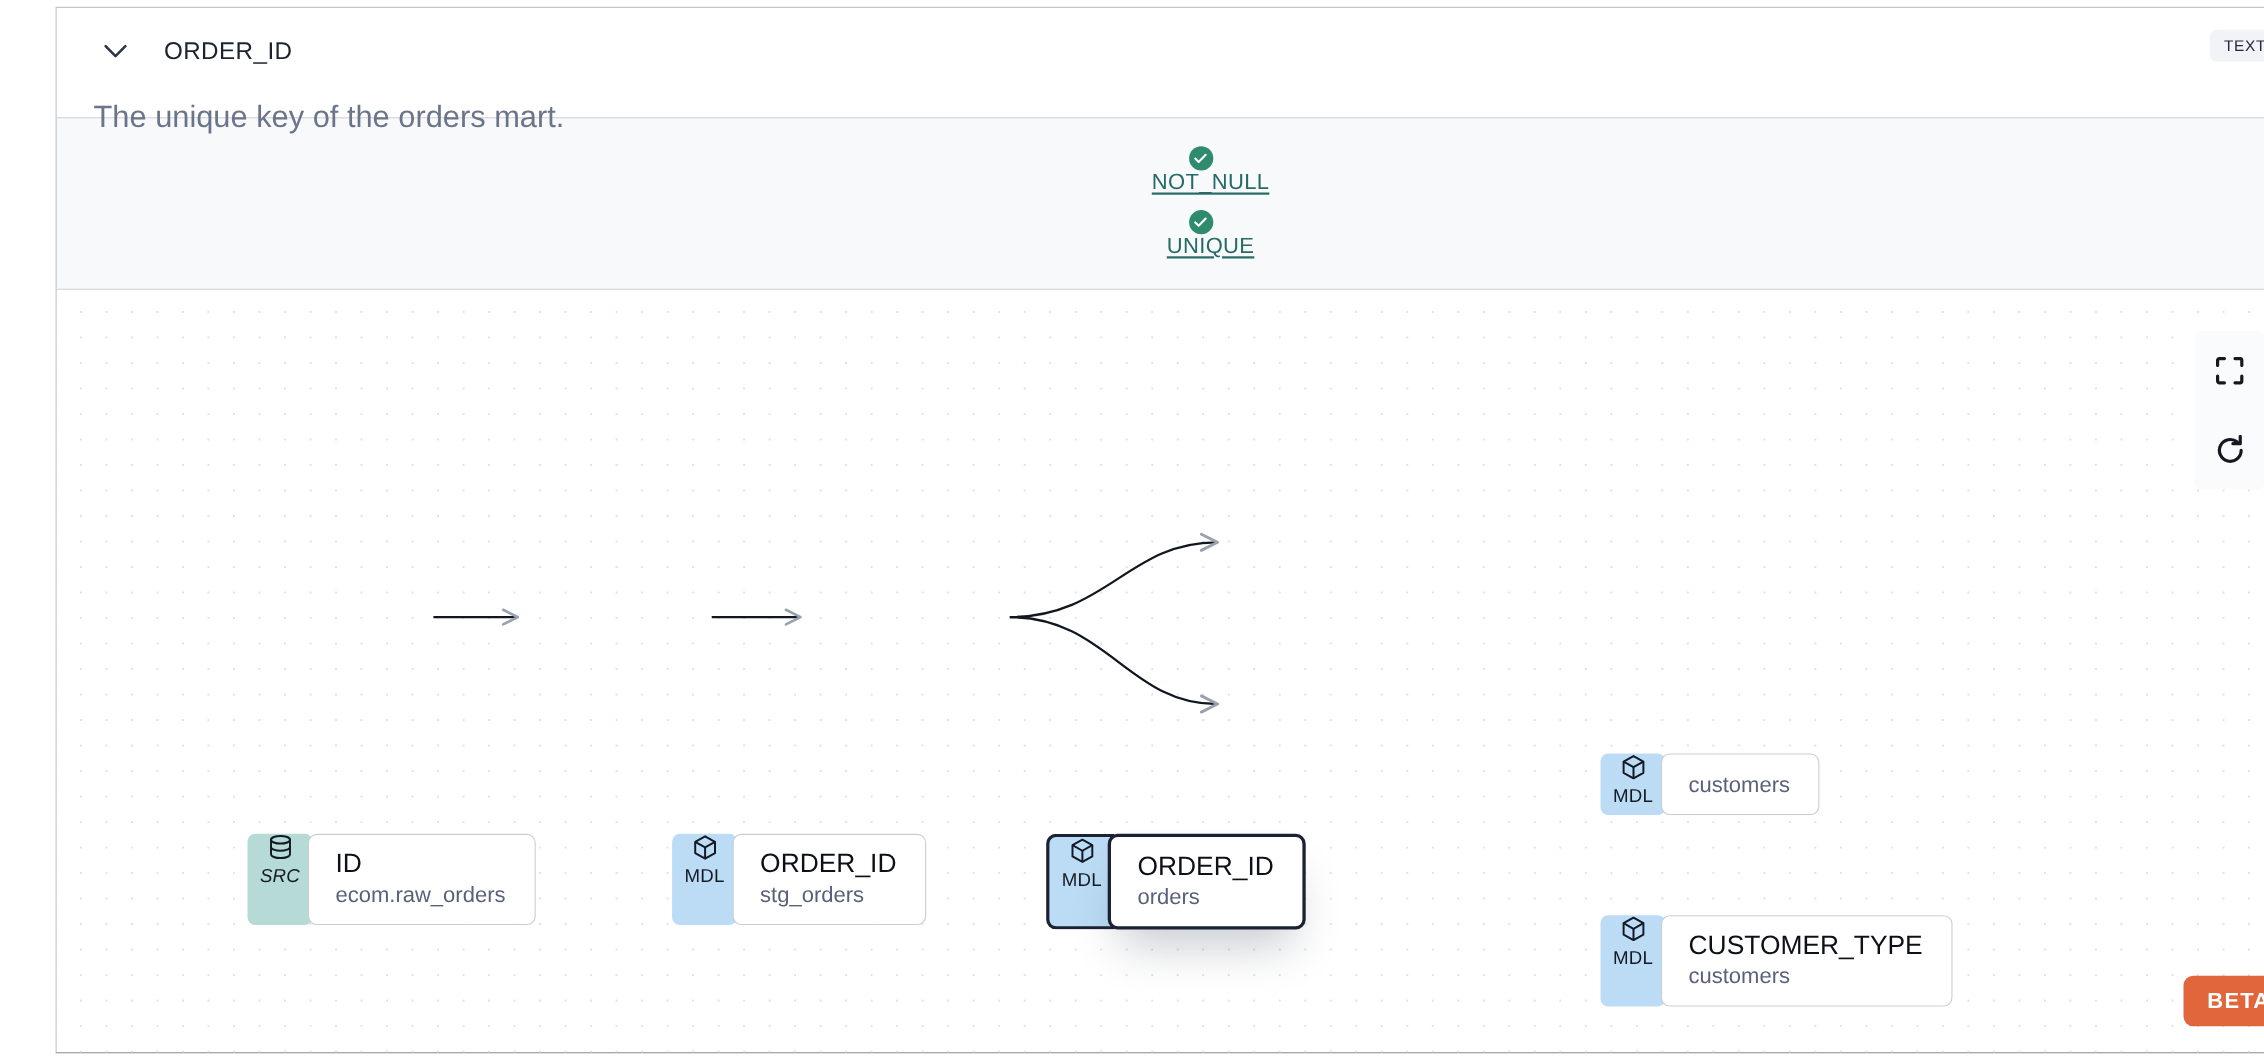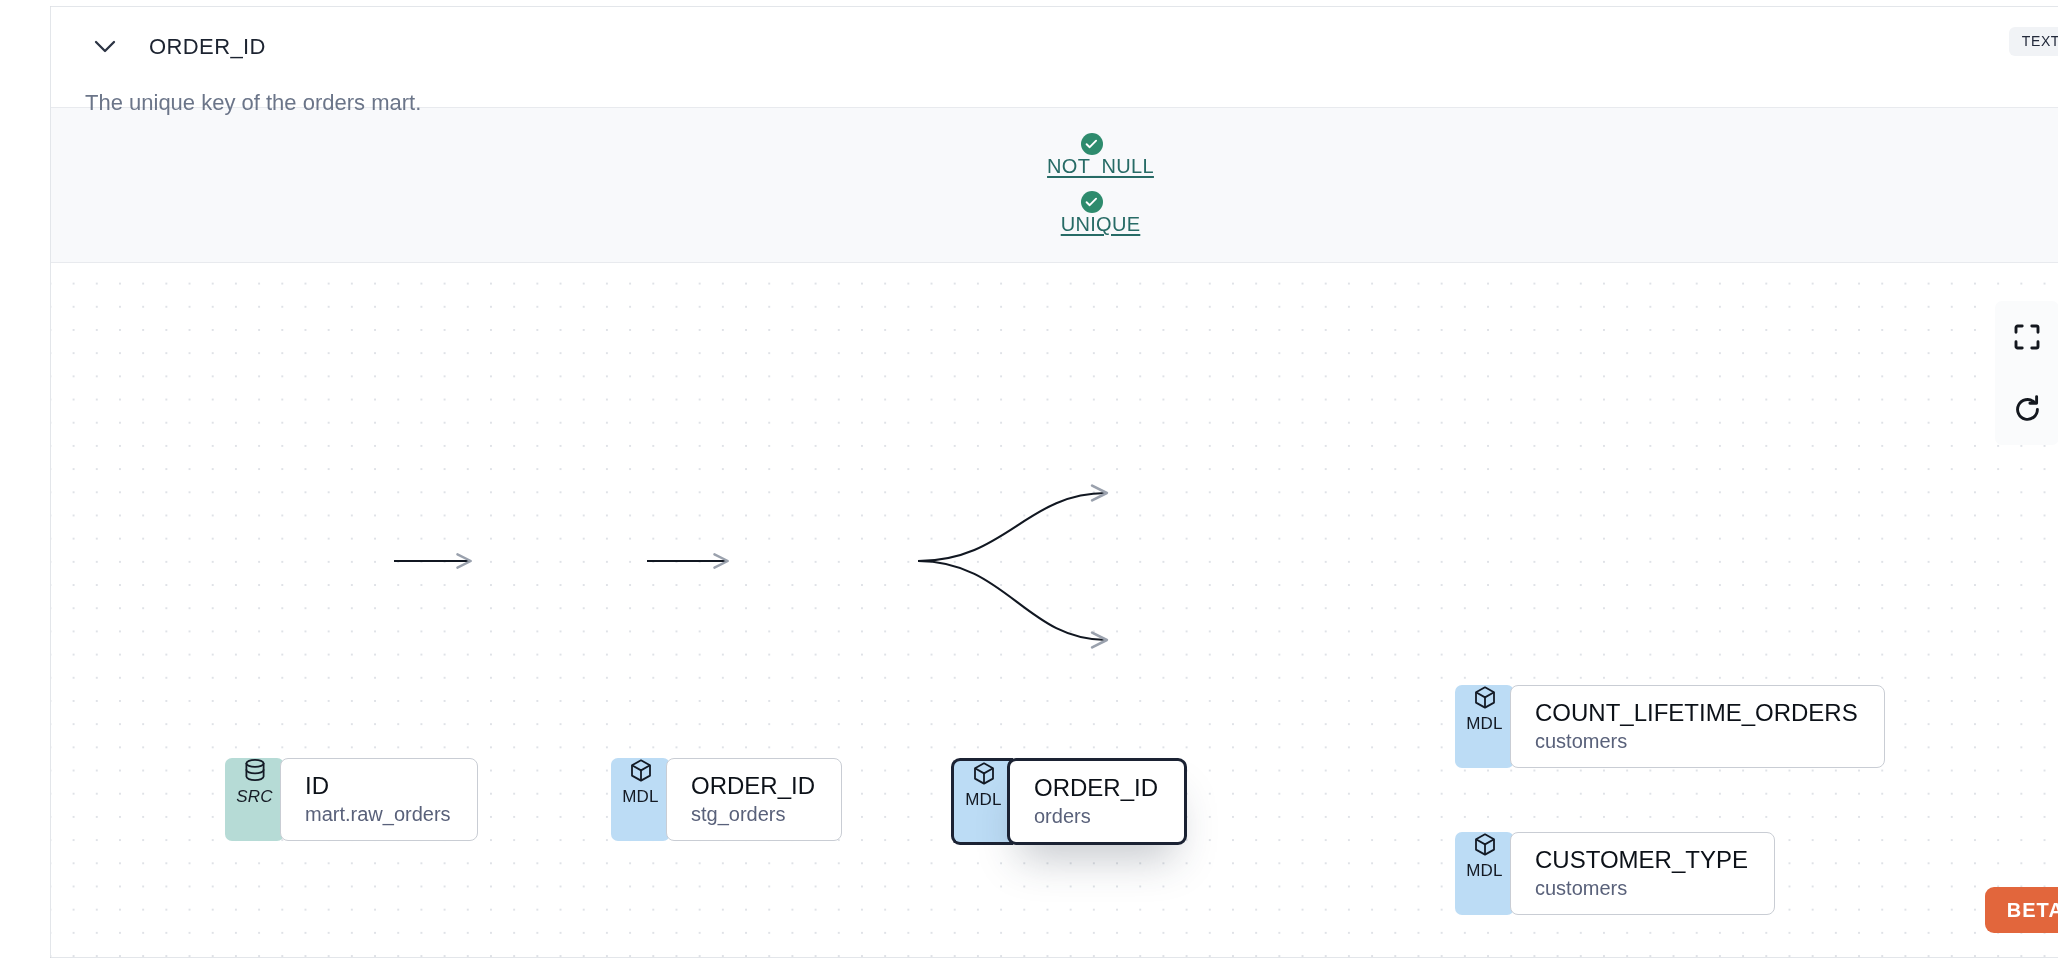--- a/index.html
+++ b/index.html
@@ -72,21 +72,21 @@
     font-size: 14px;
     letter-spacing: 0.6px;
     padding: 7px 13px 8px 13px;
     border-radius: 6px;
     line-height: 1;
   }
   .desc {
     position: absolute;
     left: 34px;
     top: 83px;
-    font-size: 22px;
+    font-size: 28px;
     color: #6b7589;
     white-space: nowrap;
   }
 
   
   .tests {
     flex: 0 0 auto;
     height: 156px;
     background: #f8f9fb;
     border-top: 1px solid #e8eaee;
@@ -301,21 +301,21 @@
       <div class="node-badge src">
         <svg width="26" height="28" viewBox="0 0 26 28" fill="none">
           <ellipse cx="13" cy="5.4" rx="8.6" ry="3.5" stroke="#131a25" stroke-width="1.8"></ellipse>
           <path d="M4.4 5.4 V18.6 C4.4 20.5 8.3 22.1 13 22.1 C17.7 22.1 21.6 20.5 21.6 18.6 V5.4" stroke="#131a25" stroke-width="1.8" stroke-linecap="round"></path>
           <path d="M4.4 11.9 C4.4 13.8 8.3 15.4 13 15.4 C17.7 15.4 21.6 13.8 21.6 11.9" stroke="#131a25" stroke-width="1.8" stroke-linecap="round"></path>
         </svg>
         <span class="badge-text">SRC</span>
       </div>
       <div class="node-card">
         <span class="node-name">ID</span>
-        <span class="node-sub">mart.raw_orders</span>
+        <span class="node-sub">ecom.raw_orders</span>
       </div>
     </div>
 
     <div class="node" style="left:560px; top:495px;">
       <div class="node-badge mdl">
         <svg width="26" height="28" viewBox="0 0 26 28" fill="none">
           <path d="M13 2.3 L22 7.3 V17.6 L13 22.6 L4 17.6 V7.3 Z" stroke="#131a25" stroke-width="1.8" stroke-linejoin="round"></path>
           <path d="M4 7.3 L13 12.4 L22 7.3" stroke="#131a25" stroke-width="1.8" stroke-linejoin="round"></path>
           <path d="M13 12.4 V22.6" stroke="#131a25" stroke-width="1.8" stroke-linejoin="round"></path>
         </svg>
@@ -345,21 +345,20 @@
     <div class="node" style="left:1404px; top:422px;">
       <div class="node-badge mdl">
         <svg width="26" height="28" viewBox="0 0 26 28" fill="none">
           <path d="M13 2.3 L22 7.3 V17.6 L13 22.6 L4 17.6 V7.3 Z" stroke="#131a25" stroke-width="1.8" stroke-linejoin="round"></path>
           <path d="M4 7.3 L13 12.4 L22 7.3" stroke="#131a25" stroke-width="1.8" stroke-linejoin="round"></path>
           <path d="M13 12.4 V22.6" stroke="#131a25" stroke-width="1.8" stroke-linejoin="round"></path>
         </svg>
         <span class="badge-text">MDL</span>
       </div>
       <div class="node-card">
-        <span class="node-name">COUNT_LIFETIME_ORDERS</span>
         <span class="node-sub">customers</span>
       </div>
     </div>
 
     <div class="node" style="left:1404px; top:569px;">
       <div class="node-badge mdl">
         <svg width="26" height="28" viewBox="0 0 26 28" fill="none">
           <path d="M13 2.3 L22 7.3 V17.6 L13 22.6 L4 17.6 V7.3 Z" stroke="#131a25" stroke-width="1.8" stroke-linejoin="round"></path>
           <path d="M4 7.3 L13 12.4 L22 7.3" stroke="#131a25" stroke-width="1.8" stroke-linejoin="round"></path>
           <path d="M13 12.4 V22.6" stroke="#131a25" stroke-width="1.8" stroke-linejoin="round"></path>

